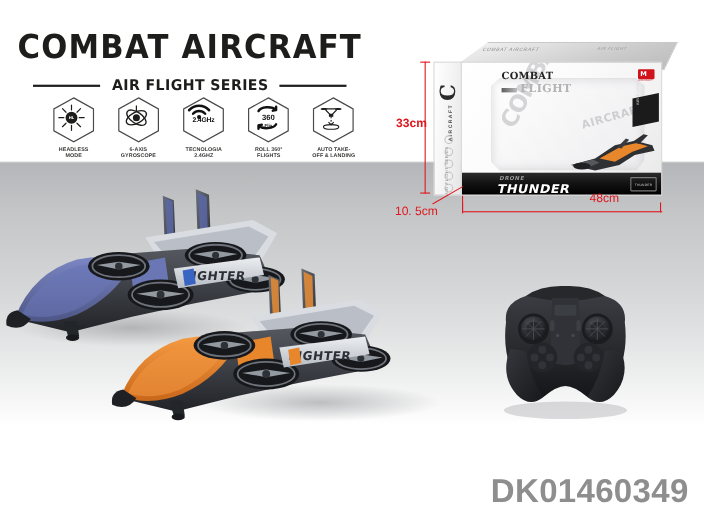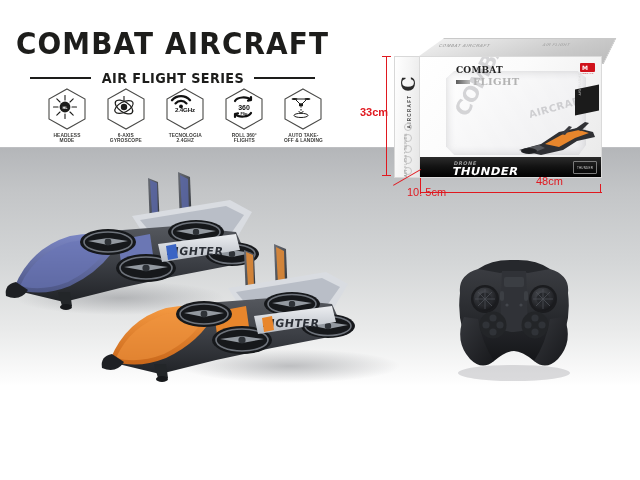--- a/index.html
+++ b/index.html
@@ -376,21 +376,21 @@
     <div class="dimline" style="left:6px;top:141px;width:9px;height:1.4px;"></div>
     <div class="dim dim-h-label" style="left:-16px;top:72px;">33cm</div>
 
     <div class="dimline" style="left:44px;top:158px;width:182px;height:1.4px;"></div>
     <div class="dimline" style="left:44px;top:150px;width:1.4px;height:9px;"></div>
     <div class="dimline" style="left:224px;top:150px;width:1.4px;height:9px;"></div>
     <div class="dim dim-w-label" style="left:122px;top:141px;">48cm</div>
 
     <div class="dimline" style="left:17px;top:151px;width:32px;height:1.4px;transform:rotate(-30deg);transform-origin:0 0;"></div>
     <div class="dimline" style="left:44px;top:144px;width:1.4px;height:16px;"></div>
-    <div class="dim dim-d-label" style="left:-17px;top:152px;white-space:nowrap;margin-left:48px;">10. 5cm</div>
+    <div class="dim dim-d-label" style="left:-17px;top:152px;white-space:nowrap;">10. 5cm</div>
 
   </div>
 
   <svg class="jets" viewBox="0 0 440 216">
     <defs>
       <linearGradient id="bodyBlue" x1="0" y1="0" x2="0" y2="1">
         <stop offset="0" stop-color="#7b86c4"></stop>
           <stop offset="1" stop-color="#4d5685"></stop>
       </linearGradient>
       <linearGradient id="bodyOrange" x1="0" y1="0" x2="0" y2="1">
@@ -582,14 +582,15 @@
       <circle cx="80" cy="70" r="3.6"></circle>
       <circle cx="94" cy="70" r="3.6"></circle>
     </g>
 
     <rect x="52" y="36" width="4" height="10" rx="2" fill="#3c3f44"></rect>
     <rect x="76" y="36" width="4" height="10" rx="2" fill="#3c3f44"></rect>
     <circle cx="59" cy="50" r="1.6" fill="#44474d"></circle>
     <circle cx="73" cy="50" r="1.6" fill="#44474d"></circle>
   </svg>
 
+  <div class="sku">DK01460349</div>
 
 </div>
 
 </body></html>

